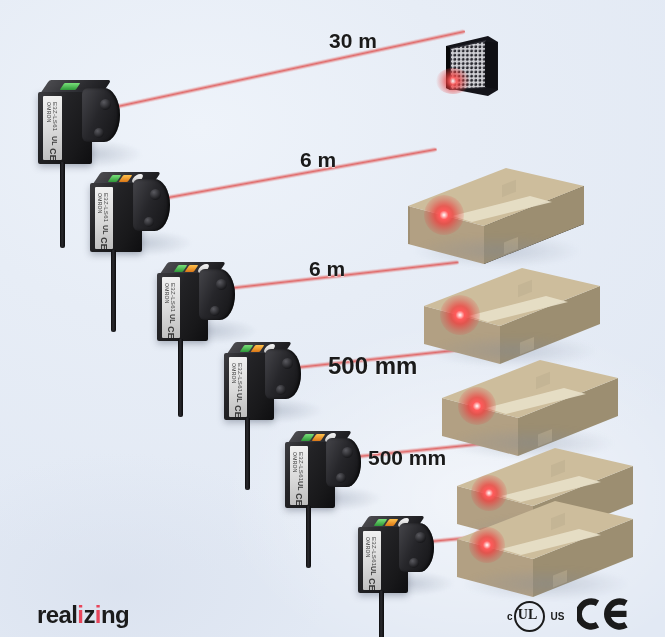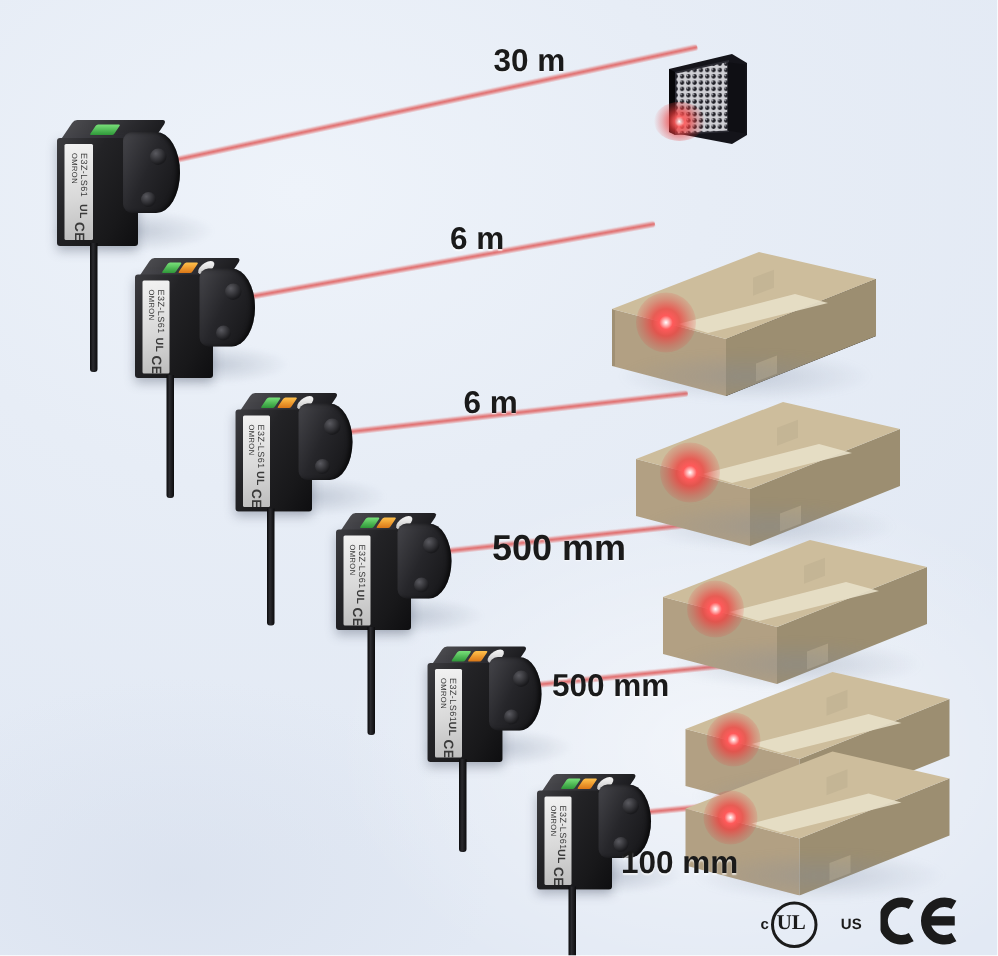--- a/index.html
+++ b/index.html
@@ -159,21 +159,21 @@
     gap: 13px;
   }
   .ul-mark {
     position: relative;
     display: flex;
     align-items: center;
     color: #1b1b1b;
     font-weight: bold;
   }
   .ul-mark .pre { font-size: 10px; margin-right: 1px; }
-  .ul-mark .post { font-size: 10px; margin-left: 16px; }
+  .ul-mark .post { font-size: 10px; margin-left: 6px; }
   .ul-circle {
     width: 27px; height: 27px;
     border: 2.6px solid #1b1b1b;
     border-radius: 50%;
     position: relative;
   }
   .ce-mark { color: #1b1b1b; }
 </style>
 </head>
 <body>
@@ -389,23 +389,25 @@
       <polygon points="2,54 2,92 78,112 78,74" fill="#b2a083"></polygon>
       <polygon points="78,74 78,112 178,72 178,34" fill="#9c8e71"></polygon>
       <polygon points="2,54 78,74 178,34 100,16" fill="#cdbd9c"></polygon>
       <polygon points="46,64 124,44 146,50 66,70" fill="#e8e0c9" opacity="0.9"></polygon>
       <rect x="96" y="70" width="14" height="12" fill="#c4b595" transform="skewY(-21)"></rect>
       <rect x="98" y="128" width="14" height="12" fill="#b0a182" transform="skewY(-21)"></rect>
     </svg>
     <div class="spot" style="left:14px; top:42px; width:36px; height:36px;"></div>
   </div>
 
-  <div class="dist-label" style="left:414px; top:564px; font-size:21px;">100 mm</div>
-
-
+
+
+  <div id="brand-logo" style="left:37px; top:601px;">
+    <span>real</span><span class="hl">i</span><span>z</span><span class="hl">i</span><span>ng</span>
+  </div>
 
   <div id="cert-marks" style="left:507px; top:598px;">
 
     <div class="ul-mark">
       <span class="pre">c</span>
       <span class="ul-circle">
         <svg width="23" height="23" viewBox="0 0 23 23" style="position:absolute;left:0;top:0;">
           <text x="11.5" y="16" text-anchor="middle" font-family="'Liberation Serif', serif" font-size="14" font-weight="bold" fill="#1b1b1b">UL</text>
         </svg>
       </span>

